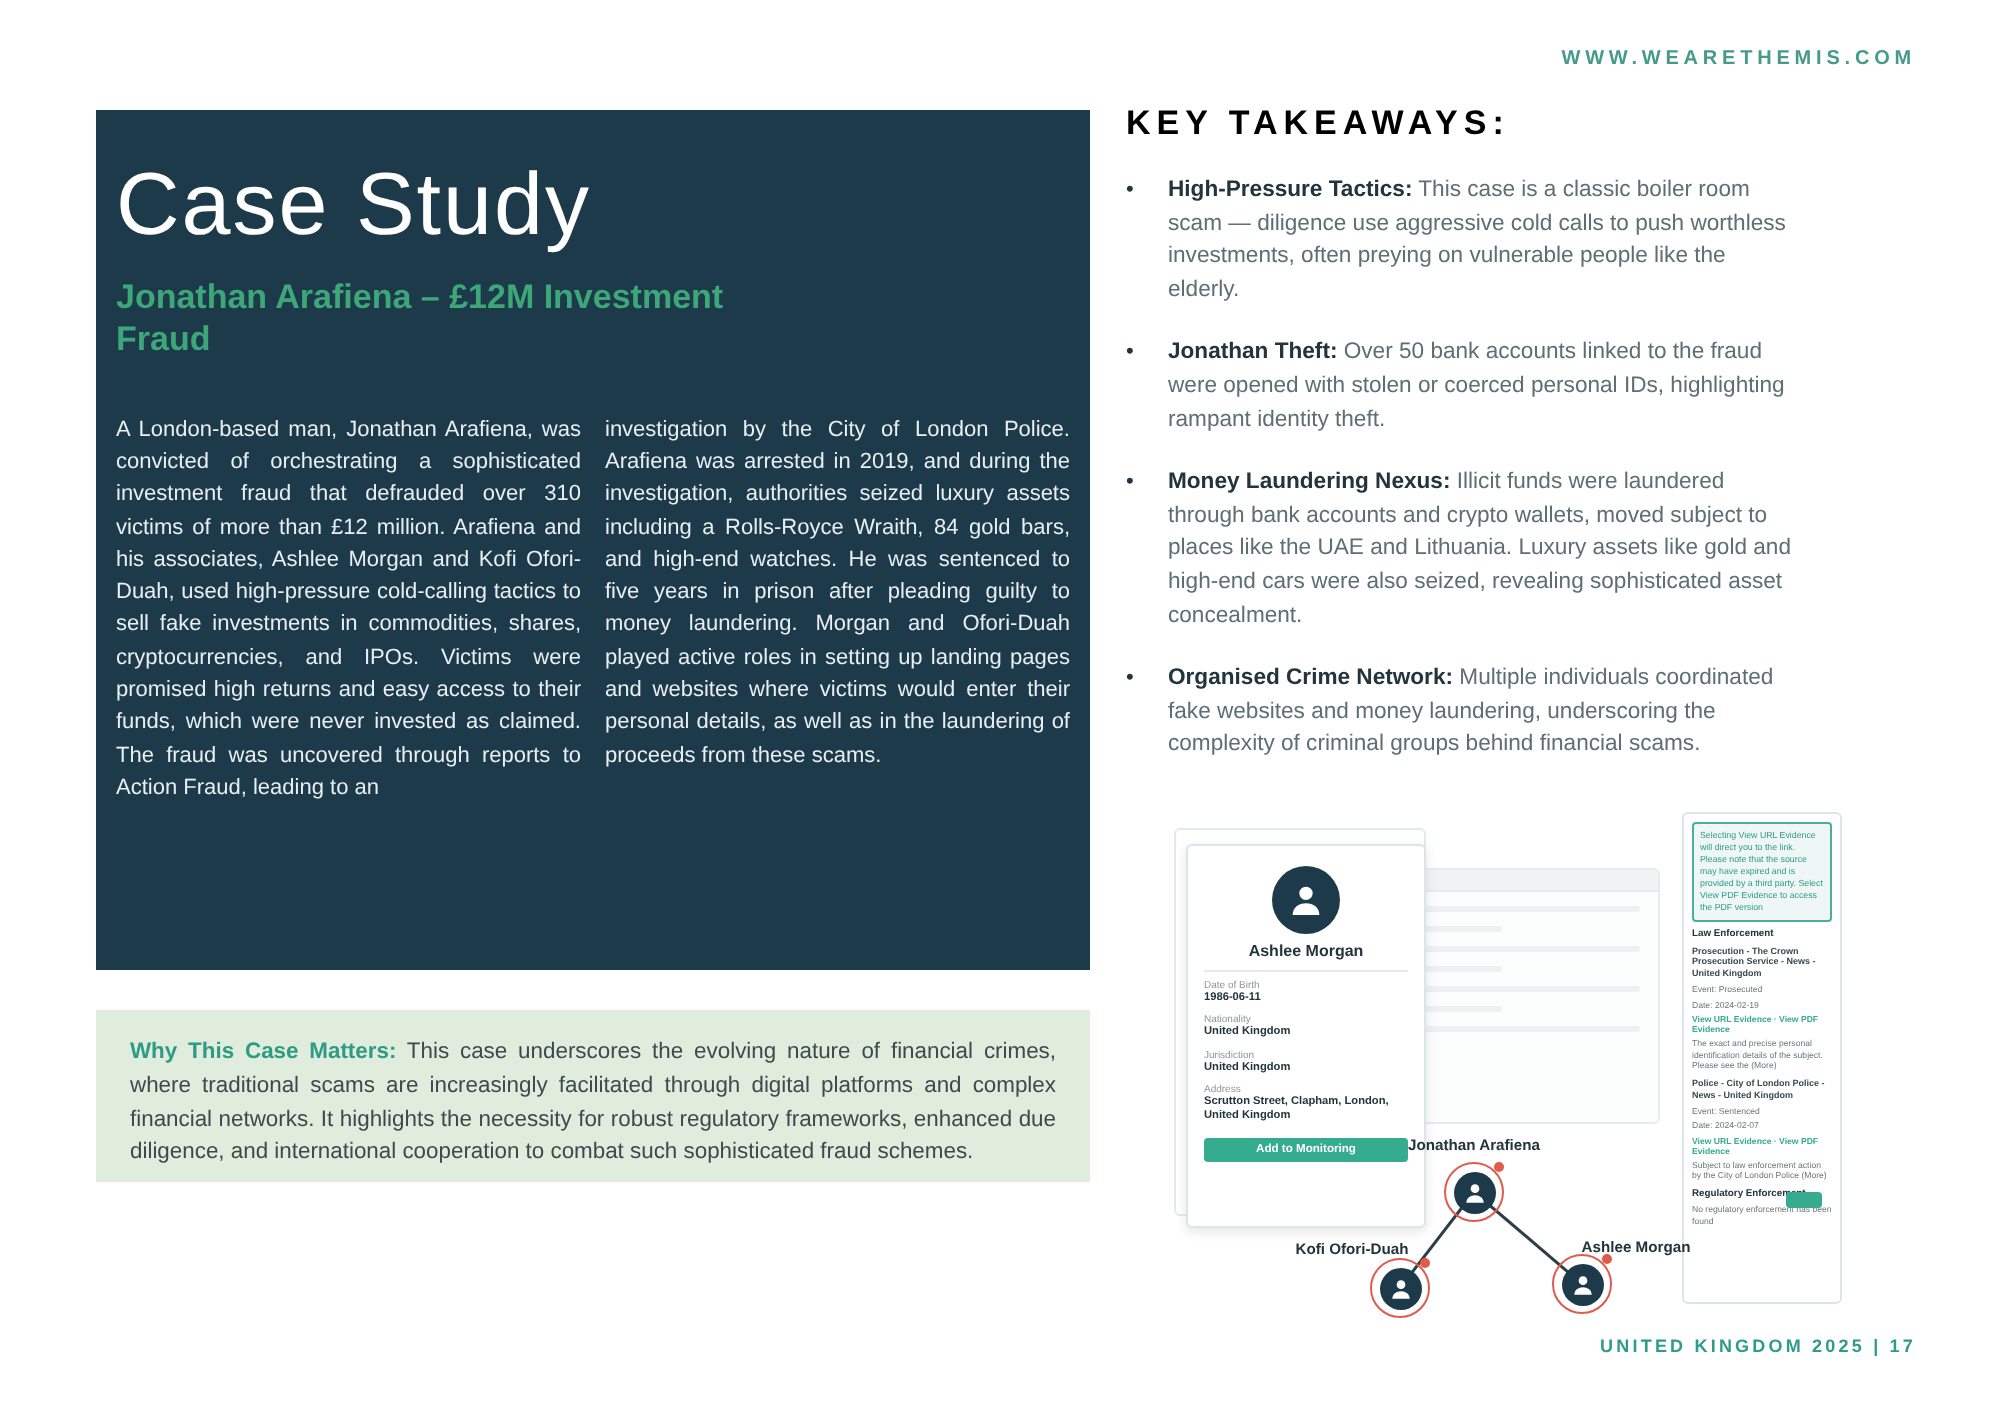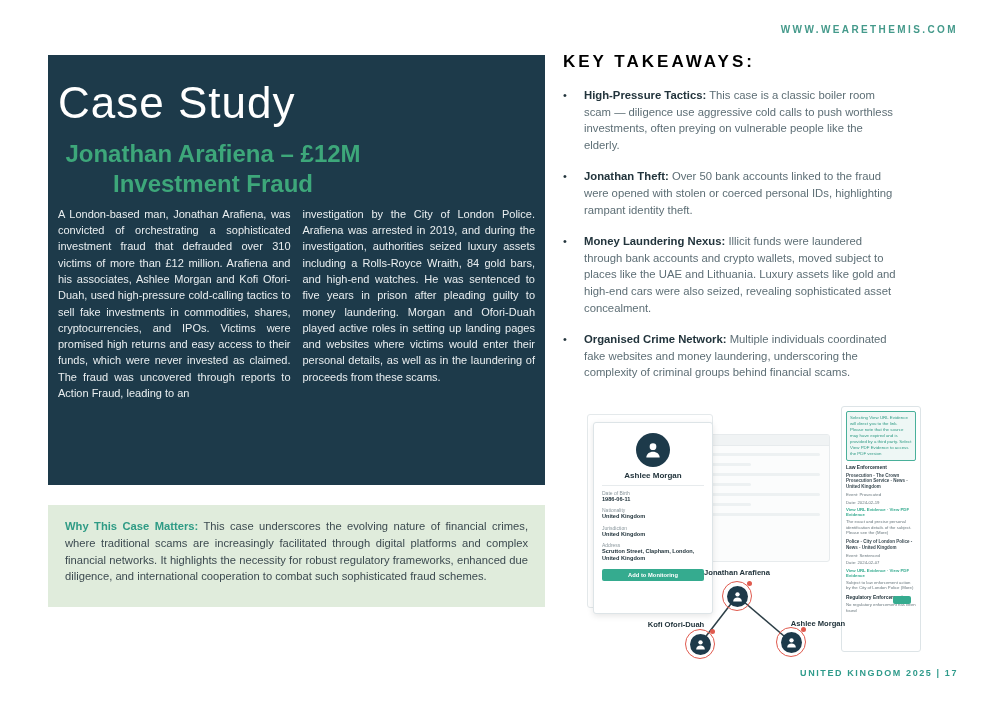--- a/index.html
+++ b/index.html
@@ -3,26 +3,26 @@
 <meta charset="utf-8">
 <style>
   html,body{margin:0;padding:0;background:#ffffff;}
   .page{position:relative;width:996px;height:704px;background:#ffffff;font-family:"Liberation Sans",sans-serif;overflow:hidden;}
 
   .site-url{position:absolute;top:24px;right:38px;font-size:10px;letter-spacing:2.4px;color:#459a8b;font-weight:600;}
 
   
   .case-card{position:absolute;left:48px;top:55px;width:497px;height:430px;background:#1d3a4a;color:#fff;padding:24px 10px;box-sizing:border-box;}
   .case-title{font-size:44px;font-weight:300;letter-spacing:1px;color:#ffffff;line-height:1.1;}
-  .case-subtitle{margin-top:12px;font-size:24px;font-weight:700;color:#3da77a;width:310px;line-height:1.22;text-align:center;}
-  .case-cols{display:flex;gap:12px;margin-top:8px;}
+  .case-subtitle{margin-top:12px;font-size:17px;font-weight:700;color:#3da77a;width:310px;line-height:1.22;}
+  .case-cols{display:flex;gap:12px;margin-top:26px;}
   .case-col{flex:1;font-size:11px;line-height:1.48;text-align:justify;color:#e9eef0;}
 
   
-  .matters-card{position:absolute;left:48px;top:505px;width:497px;height:102px;background:#e0ecdc;padding:13px 17px;box-sizing:border-box;font-size:11.2px;line-height:1.5;color:#3c4a50;text-align:justify;}
+  .matters-card{position:absolute;left:48px;top:505px;width:497px;height:86px;background:#e0ecdc;padding:13px 17px;box-sizing:border-box;font-size:11.2px;line-height:1.5;color:#3c4a50;text-align:justify;}
   .matters-lead{color:#2f9b85;font-weight:700;}
 
   
   .takeaways{position:absolute;left:563px;top:52px;width:338px;}
   .takeaways-heading{font-size:17px;font-weight:700;letter-spacing:3px;color:#000000;}
   .takeaway{display:flex;margin-top:15px;font-size:11.3px;line-height:1.47;color:#5d6e75;}
   .bullet-dot{width:21px;flex:none;color:#22343c;font-size:11px;}
   .takeaway-lead{font-weight:700;color:#22343c;}
 
   

